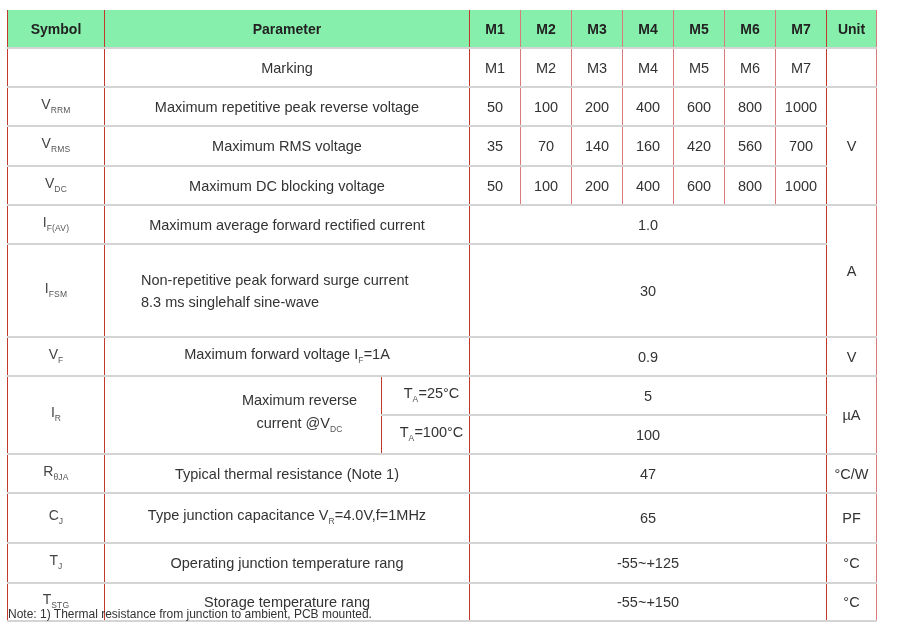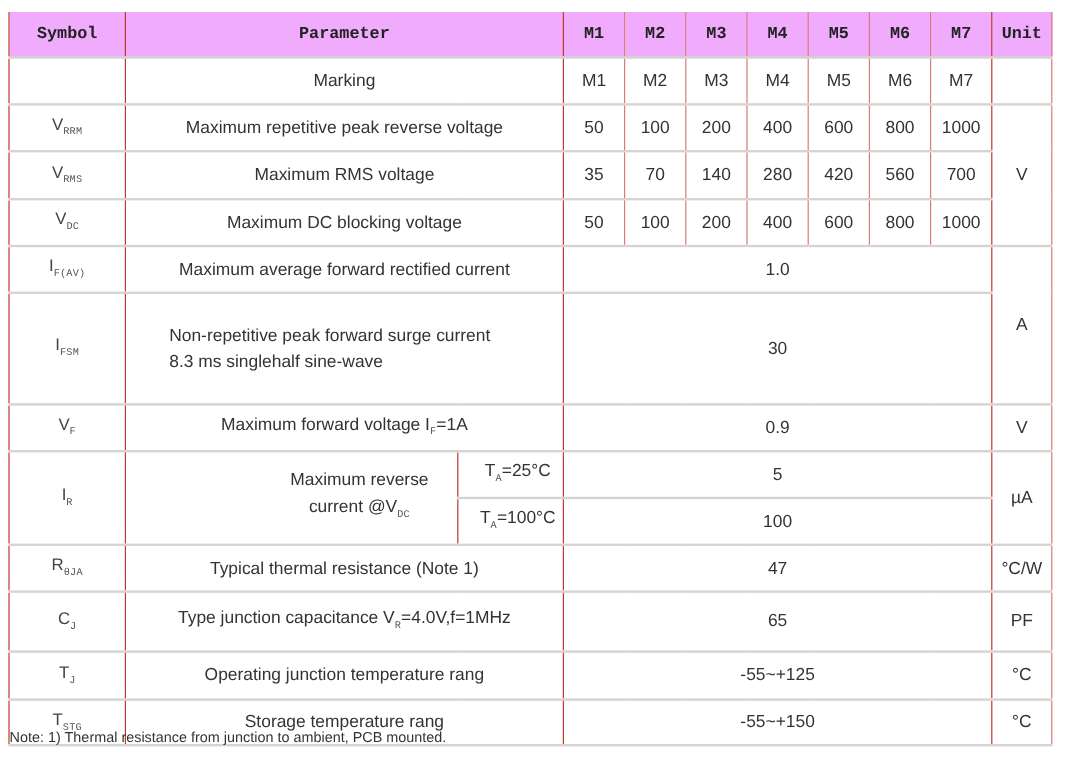--- a/index.html
+++ b/index.html
@@ -11,25 +11,25 @@
     width: 868px;
     font-size: 14.5px;
   }
   table.spec td, table.spec th {
     border-top: 2px solid #d4d4d4;
     border-bottom: 2px solid #d4d4d4;
     text-align: center; vertical-align: middle;
     padding: 0; line-height: 18px;
     font-weight: normal;
   }
-  table.spec th { background: #f0abfc; font-weight: bold; color: #222; font-size: 14px; border-top: none; font-family: Liberation Mono, monospace; }
+  table.spec th { background: #86efac; font-weight: bold; color: #222; font-size: 14px; border-top: none; }
   .rl { border-left: 1.5px solid #c0392b !important; }
   .rr { border-right: 1.5px solid #c0392b !important; }
   .rr-light { border-right: 1.5px solid #d97b7b !important; }
-  sub.s { font-size: 8.5px; vertical-align: -4px; color: #555; letter-spacing: 0.2px; font-family: Liberation Mono, monospace; }
+  sub.s { font-size: 8.5px; vertical-align: -4px; color: #555; letter-spacing: 0.2px; }
   .sym { color: #444; font-size: 14px; }
   .left { text-align: left !important; padding-left: 36px !important; margin-top: 46px; }
   .note { position: absolute; left: 8px; top: 607px; font-size: 12px; color: #333; }
   .ir-param { text-align: left; padding-left: 113px !important; }
   .ta { text-align: left; padding-left: 12px !important; }
 </style>
 </head>
 <body>
 
 <table class="spec">
@@ -86,21 +86,21 @@
     <td class="rr">1000</td>
     <td rowspan="3" class="rr-light" style="border-top:2px solid #d4d4d4">V</td>
   </tr>
 
   <tr style="height:40px">
     <td class="rl rr sym"><span>V</span><sub class="s">RMS</sub></td>
     <td colspan="2" class="rr">Maximum RMS voltage</td>
     <td class="rr-light">35</td>
     <td class="rr-light">70</td>
     <td class="rr-light">140</td>
-    <td class="rr-light">280</td>
+    <td class="rr-light">160</td>
     <td class="rr-light">420</td>
     <td class="rr-light">560</td>
     <td class="rr">700</td>
   </tr>
 
   <tr style="height:39px">
     <td class="rl rr sym"><span>V</span><sub class="s">DC</sub></td>
     <td colspan="2" class="rr">Maximum DC blocking voltage</td>
     <td class="rr-light">50</td>
     <td class="rr-light">100</td>

